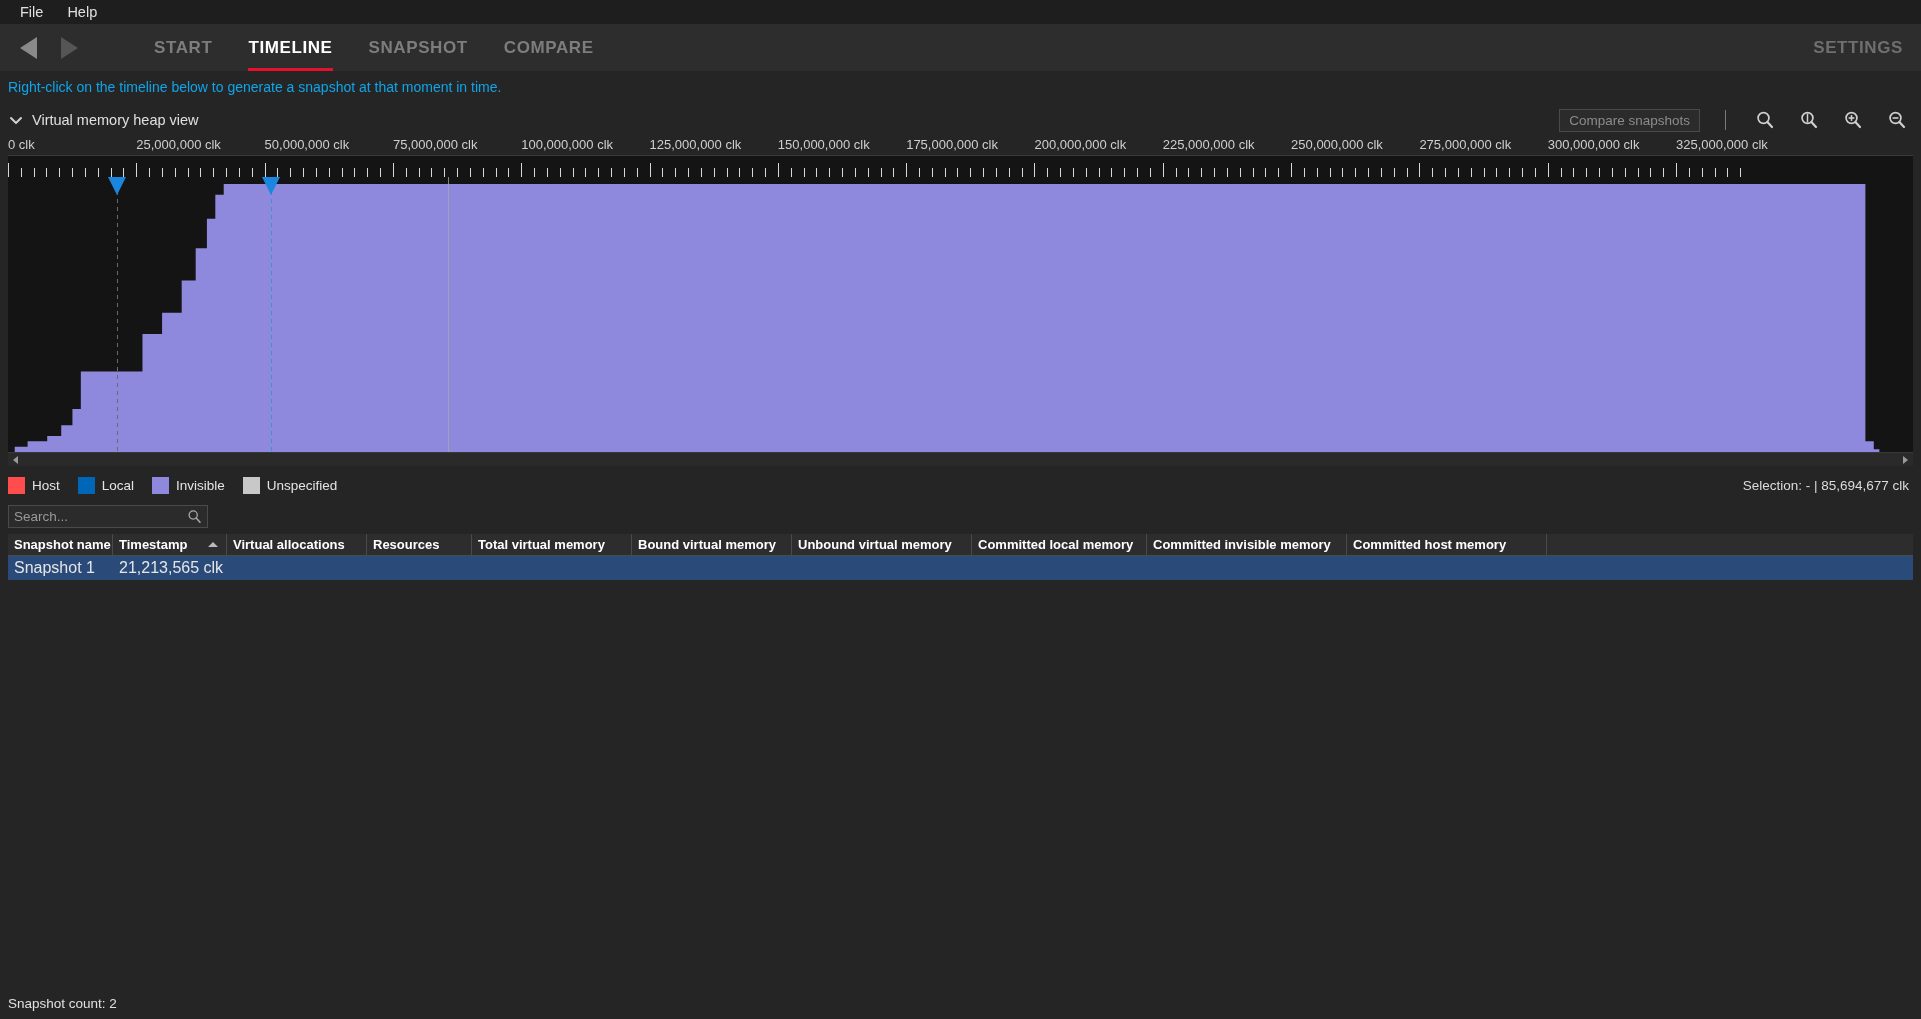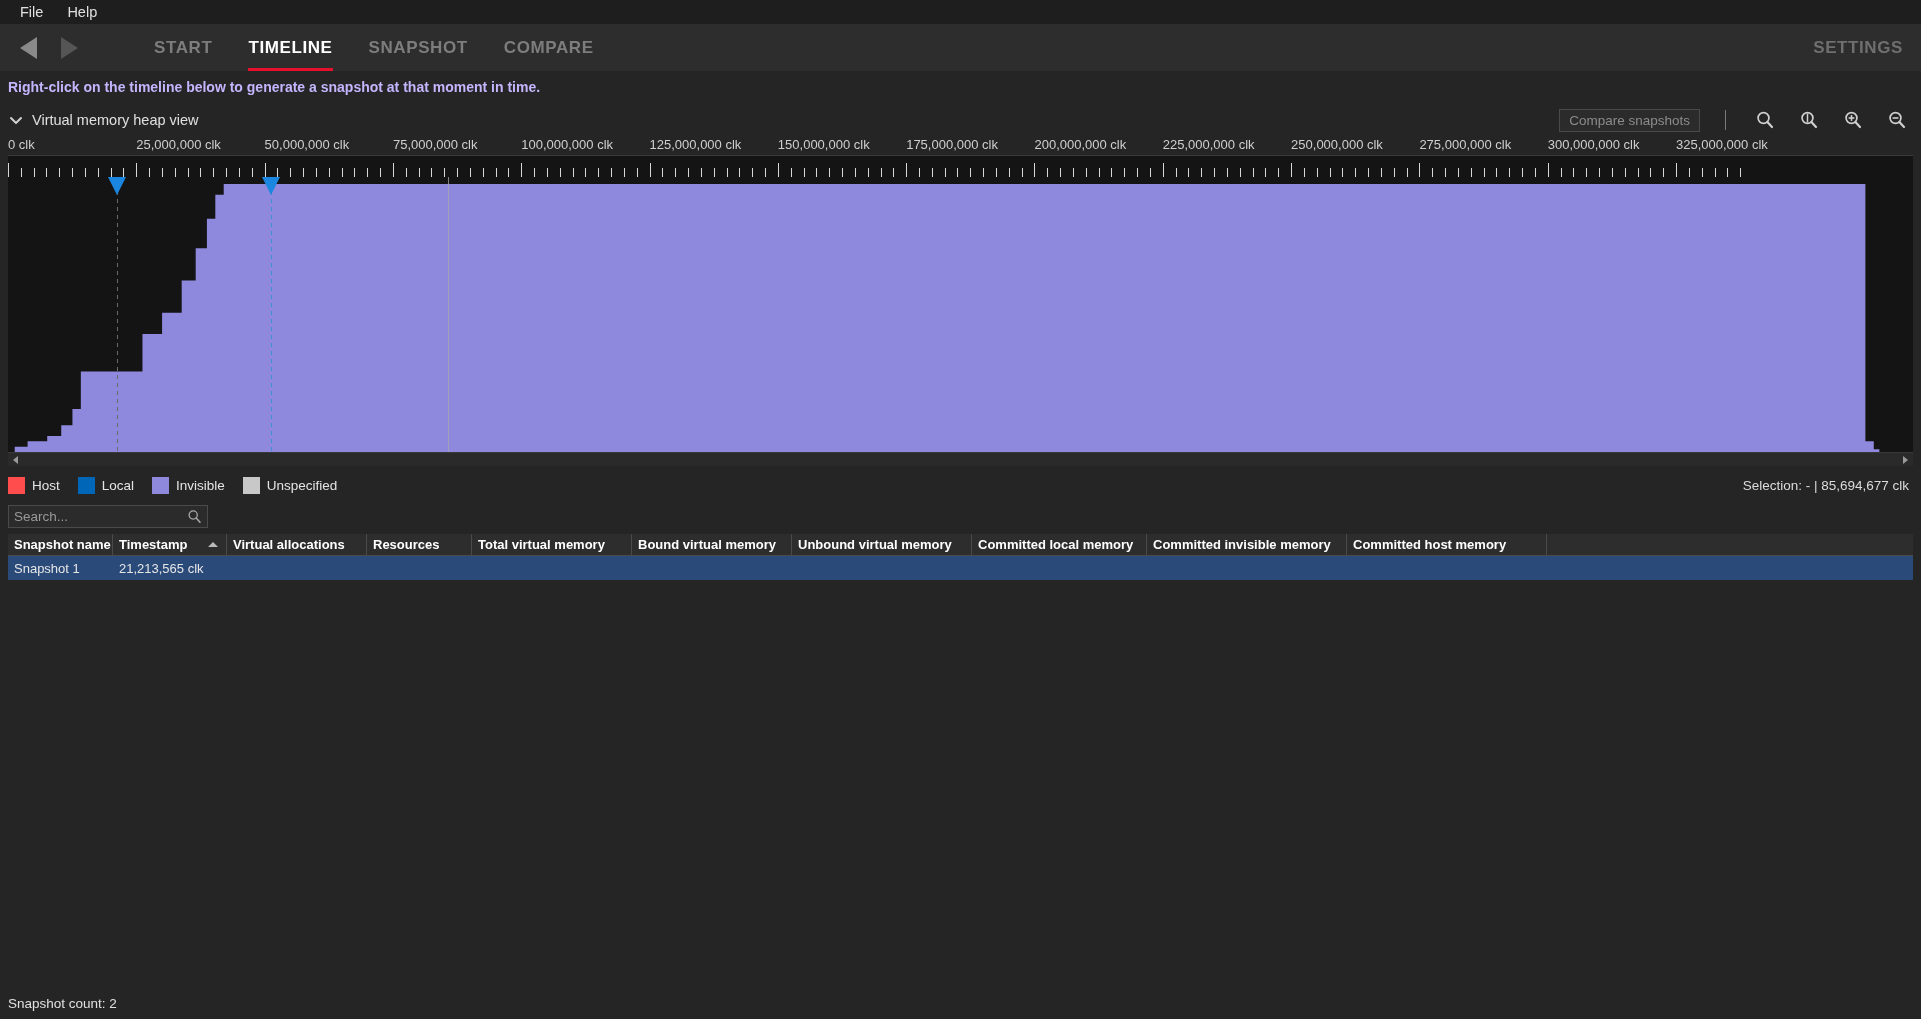--- a/index.html
+++ b/index.html
@@ -53,21 +53,21 @@
   #sidebar { width: 160px; background: #1e1e1e; padding-top: 2px; flex: 0 0 160px; }
   .side-item {
     height: 31px; display: flex; align-items: center;
     padding-left: 10px; font-size: 14.5px; color: #dcdcdc; cursor: default;
   }
   .side-item.active { background: #5a9bd5; color: #ffffff; }
 
   #content { flex: 1; background: #252526; padding: 8px 0 0 8px; position: relative; }
 
   .panel-title { font-size: 14.5px; font-weight: bold; color: #ffffff; margin-bottom: 6px; }
-  .panel-sub   { font-size: 14px; color: #c4b5fd; margin-bottom: 12px; font-weight: bold; }
+  .panel-sub   { font-size: 14px; color: #0ea5e9; margin-bottom: 12px; }
 
   
   #heaprow { display: flex; align-items: center; height: 26px; position: relative; }
   #chev {
     width: 16px; height: 16px; margin-right: 8px;
     display: flex; align-items: center; justify-content: center; cursor: pointer;
   }
   #heaplabel { font-size: 14.5px; color: #e0e0e0; }
   #heaptools {
     position: absolute; right: 10px; display: flex; align-items: center; gap: 16px;
@@ -147,21 +147,21 @@
     border-right: 1px solid #4a4a4a; position: relative; cursor: default;
     white-space: nowrap; overflow: hidden;
   }
   .sortarrow {
     position: absolute; right: 8px; width: 0; height: 0;
     border-left: 5px solid transparent; border-right: 5px solid transparent;
     border-bottom: 5px solid #b9b9b9;
   }
   .trow { display: flex; height: 24px; align-items: center; cursor: default; }
   .trow.selected { background: #2a4a7a; }
-  .td { font-size: 13px; color: #e6e6e6; padding-left: 6px; white-space: nowrap; overflow: hidden; }
+  .td { font-size: 16px; color: #e6e6e6; padding-left: 6px; white-space: nowrap; overflow: hidden; }
 
   #footer {
     position: absolute; left: 8px; bottom: 8px;
     font-size: 13.5px; color: #e0e0e0;
   }
 </style>
 </head>
 <body>
 
 <div id="menubar">

